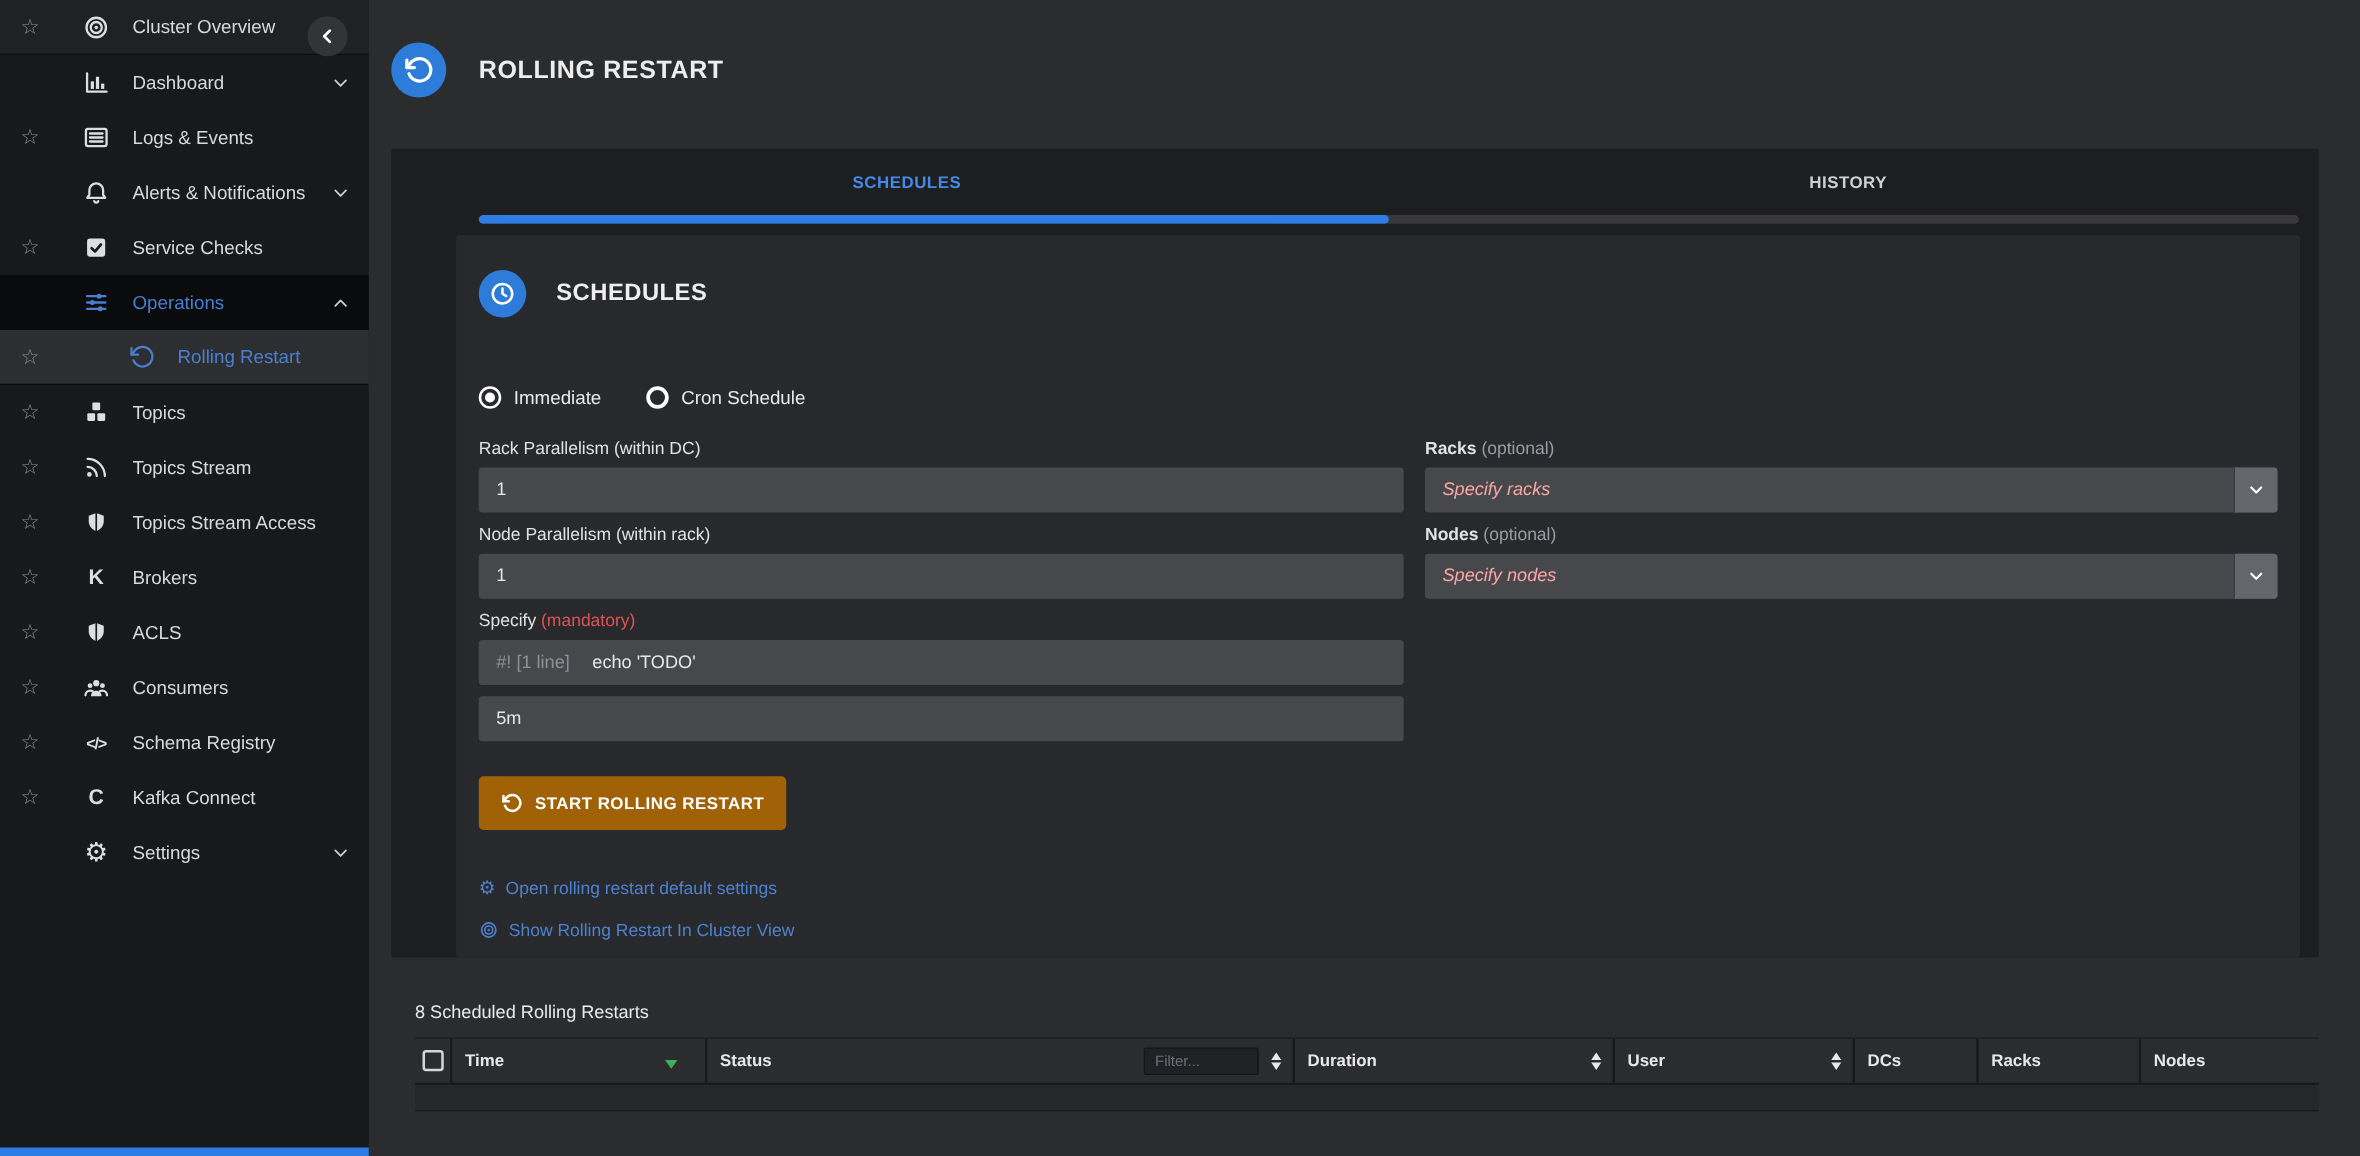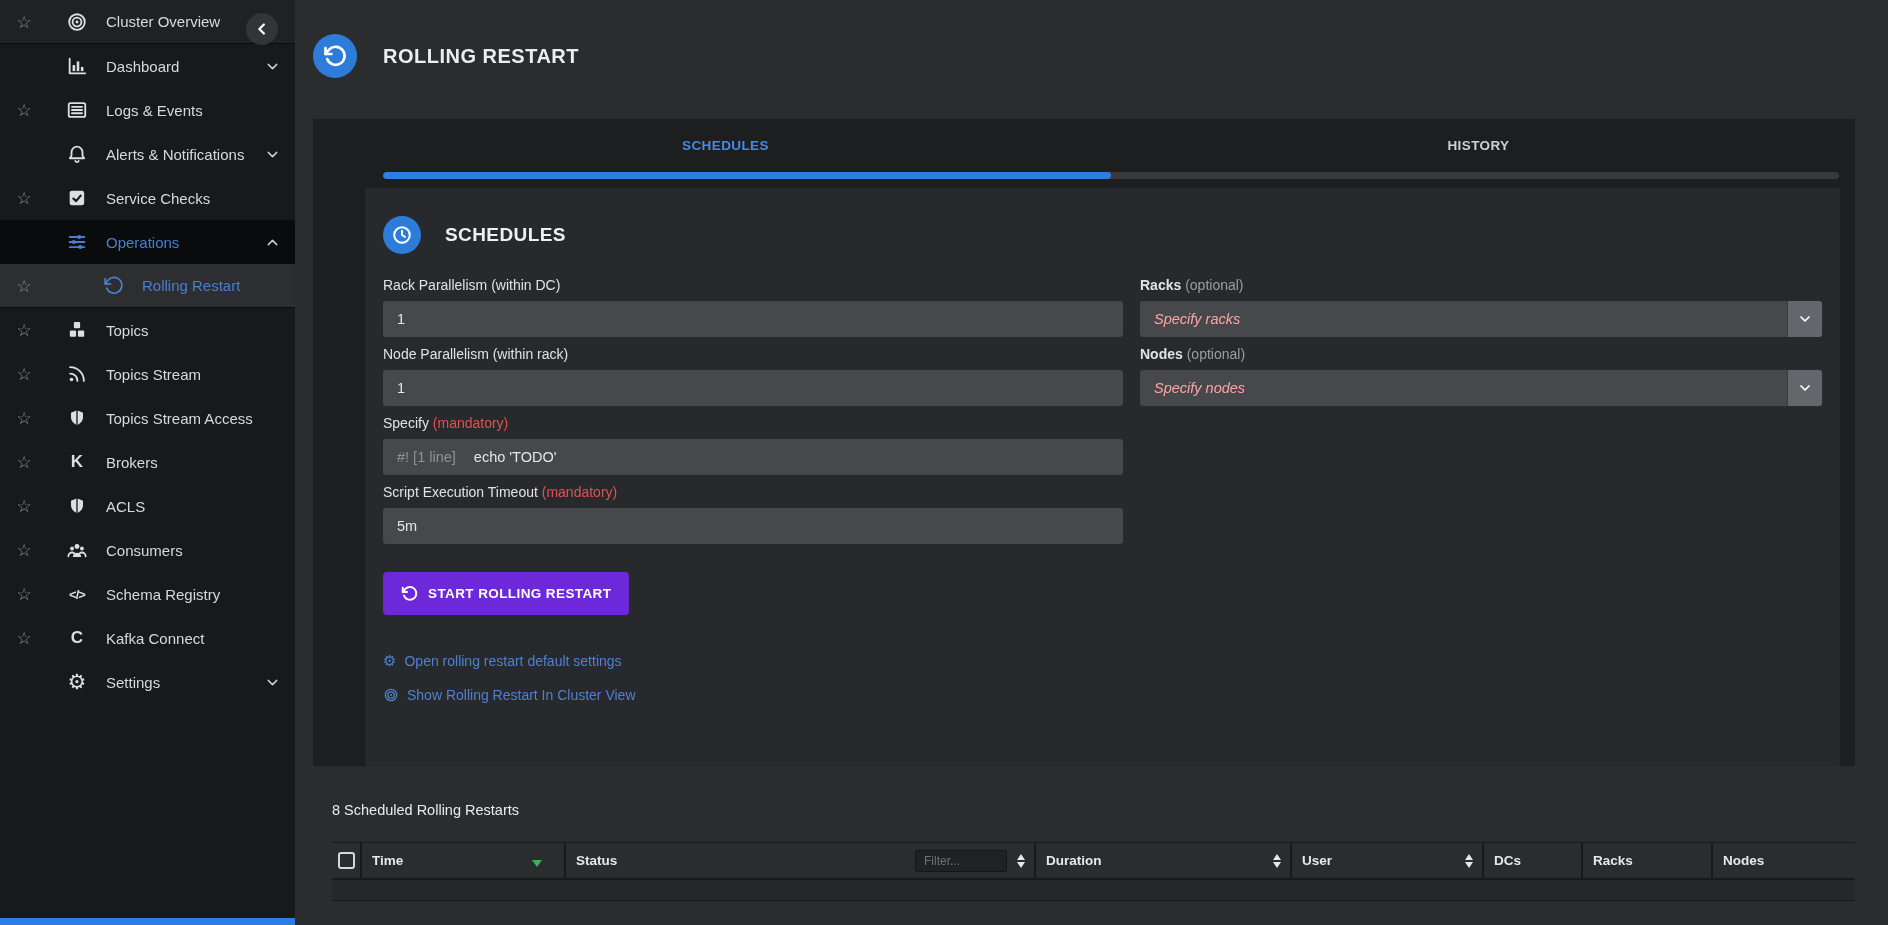--- a/index.html
+++ b/index.html
@@ -54,30 +54,30 @@
   .tag-red { color:#e05252; }
   .tag-gray { color:#9a9da1; }
   .f-input { position:relative; height:36px; background:#47484c; border-radius:3px; border:none; width:100%;
     color:#e6e6e6; font-size:14.5px; font-family:inherit; padding:0 14px; line-height:36px; outline:none; }
   div.f-input { display:flex; align-items:center; }
   .script-prefix { color:#8e9094; margin-right:18px; }
   .dd { position:relative; }
   .dd .ph { color:#fca5a5;font-style:italic; }
   .dd-btn { position:absolute; right:0; top:0; width:35px; height:36px; background:#63666b; border:none;
     border-left:1px solid #393a3d; border-radius:0 3px 3px 0; display:flex; align-items:center; justify-content:center; color:#fff; cursor:pointer; }
-  .start-btn { margin-top:19px; height:43px; padding:0 18px; background:#6d28d9; border:none; border-radius:4px;
+  .start-btn { margin-top:19px; height:43px; padding:0 18px; background:#a16207; border:none; border-radius:4px;
     color:#fff; font-size:13.5px; font-weight:bold; letter-spacing:0.4px; font-family:inherit;
     display:inline-flex; align-items:center; gap:10px; cursor:pointer; }
   .links { margin-top:38px; display:flex; flex-direction:column; gap:18px; }
   .blue-link { display:flex; align-items:center; gap:8px; color:#4d82d0; font-size:14px; text-decoration:none; cursor:pointer; }
   .blue-link .gl { font-family:"DejaVu Sans",sans-serif; font-size:15px; line-height:15px; }
   
   .table-section { margin:36px 33px 0 37px; }
   .t-summary { font-size:14.5px; color:#eaeaea; }
-  .t-header { margin-top:24px; display:flex; height:38px; border-top:1px solid #19191b; border-bottom:2px solid #19191b; }
+  .t-header { margin-top:12px; display:flex; height:38px; border-top:1px solid #19191b; border-bottom:2px solid #19191b; }
   .t-cell { background:#2b2c2e; border-right:2px solid #19191b; display:flex; align-items:center; padding:0 0 0 10px;
     font-size:13.5px; font-weight:bold; color:#e8e8e8; cursor:pointer; }
   .t-cell:last-child { border-right:none; flex:1; }
   .t-check { width:17px; height:17px; border:2px solid #d6d6d6; border-radius:3px; margin:auto; }
   .arrow-desc { width:0; height:0; border-left:5px solid transparent; border-right:5px solid transparent;
     border-top:7px solid #3faf5a; margin-left:auto; margin-right:22px; margin-top:6px; }
   .sort-both { margin-left:auto; margin-right:9px; display:flex; flex-direction:column; gap:2px; }
   .sort-both i { display:block; width:0; height:0; border-left:4.5px solid transparent; border-right:4.5px solid transparent; }
   .sort-both .up { border-bottom:6px solid #e8e8e8; }
   .sort-both .dn { border-top:6px solid #e8e8e8; }
@@ -306,20 +306,30 @@
         <div class="sec-head">
           <div class="sec-circle">
             <svg viewBox="0 0 24 24" width="22" height="22" fill="none" stroke="#fff" stroke-width="2.2" stroke-linecap="round" stroke-linejoin="round">
                 <circle cx="12" cy="12" r="8.5"></circle>
                 <path d="M12 7.5V12l3.2 2"></path>
               </svg>
           </div>
           <div class="sec-title">SCHEDULES</div>
         </div>
 
+        <div class="radio-row" id="radio-row">
+            <div class="radio-opt sel">
+              <span class="radio-circ"></span>
+              <span>Immediate</span>
+            </div>
+            <div class="radio-opt">
+              <span class="radio-circ"></span>
+              <span>Cron Schedule</span>
+            </div>
+          </div>
 
         <div class="form-grid">
           <div>
             <div class="field">
               <div class="f-label">Rack Parallelism (within DC)</div>
               <input class="f-input" readonly="" value="1" style="">
             </div>
             <div class="field">
               <div class="f-label">Node Parallelism (within rack)</div>
               <input class="f-input" readonly="" value="1" style="">
@@ -328,24 +338,20 @@
               <div class="f-label">
                 <span>Specify</span>
                 <span class="tag-red">(mandatory)</span>
               </div>
               <div class="f-input">
                 <span class="script-prefix">#! [1 line]</span>
                 <span>echo 'TODO'</span>
               </div>
             </div>
             <div class="field">
-              <div class="f-label">
-                <span>Script Execution Timeout</span>
-                <span class="tag-red">(mandatory)</span>
-              </div>
               <input class="f-input" readonly="" value="5m" style="">
             </div>
 
             <button class="start-btn">
               <span style="display:flex">
                 <svg viewBox="0 0 24 24" width="17" height="17" fill="none" stroke="#fff" stroke-width="2.8" stroke-linecap="round" stroke-linejoin="round">
                     <polyline points="2.5 4 2.5 10 8.5 10"></polyline>
                     <path d="M4.2 15a9 9 0 1 0 2-9.5L2.5 10"></path>
                   </svg>
               </span>

